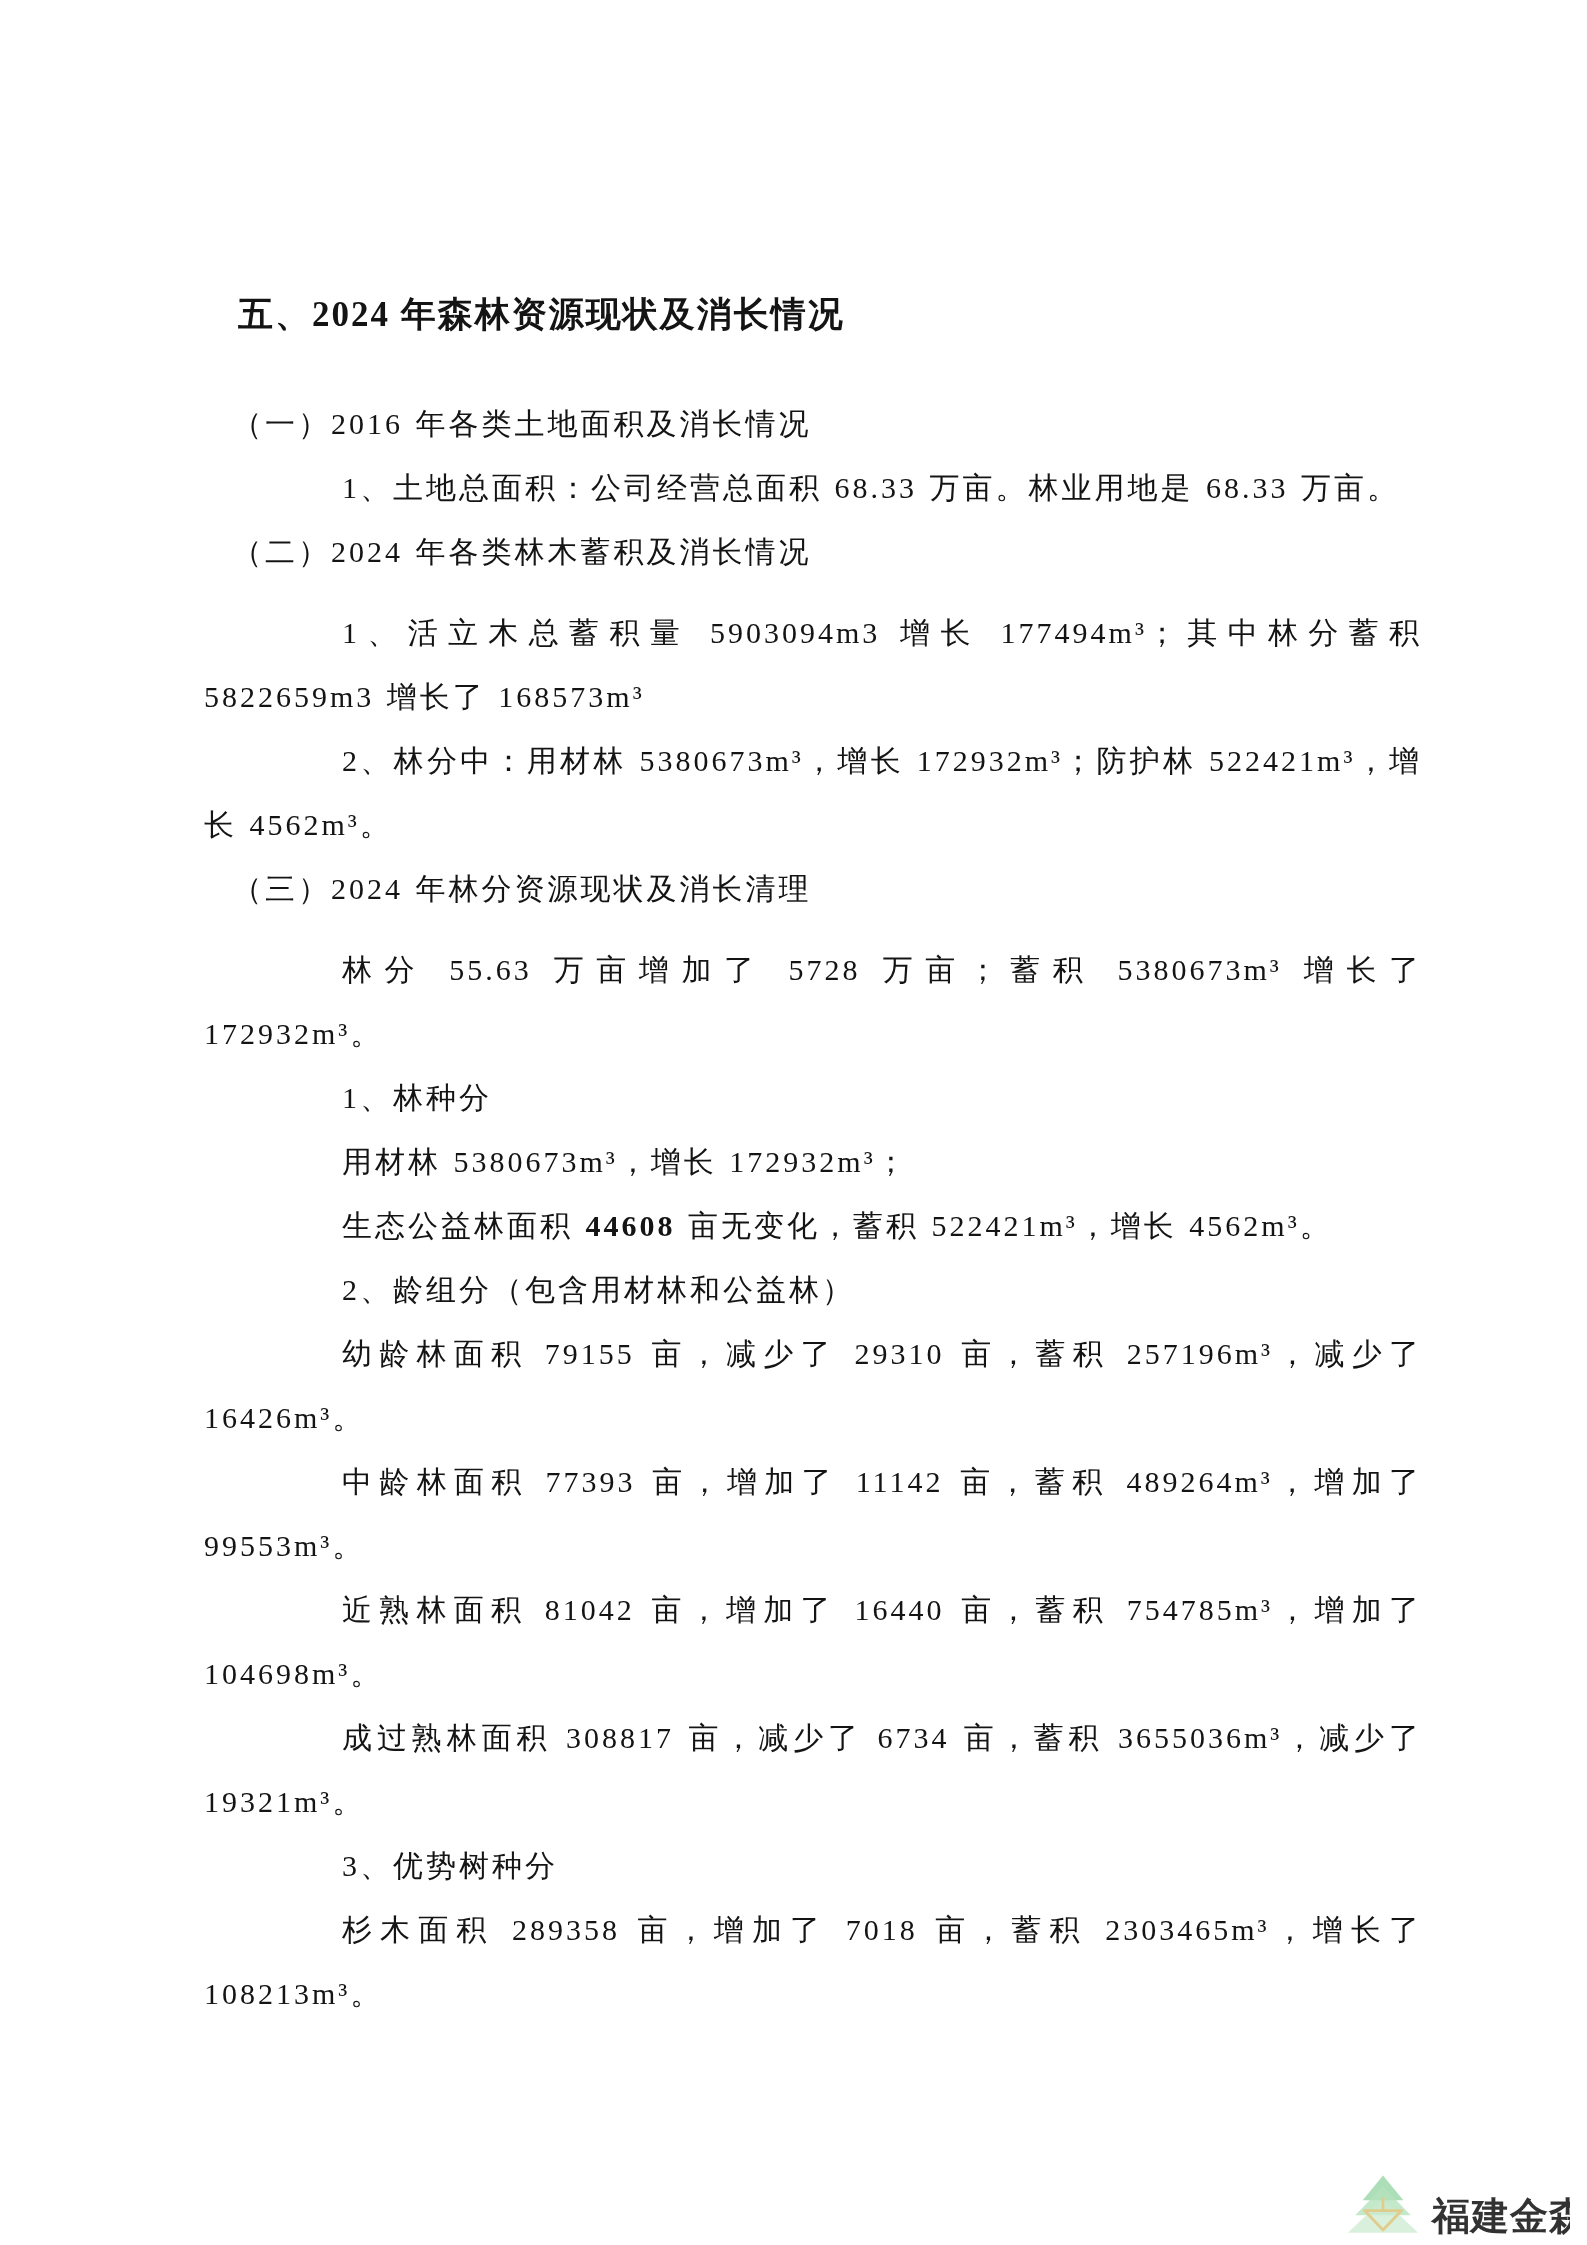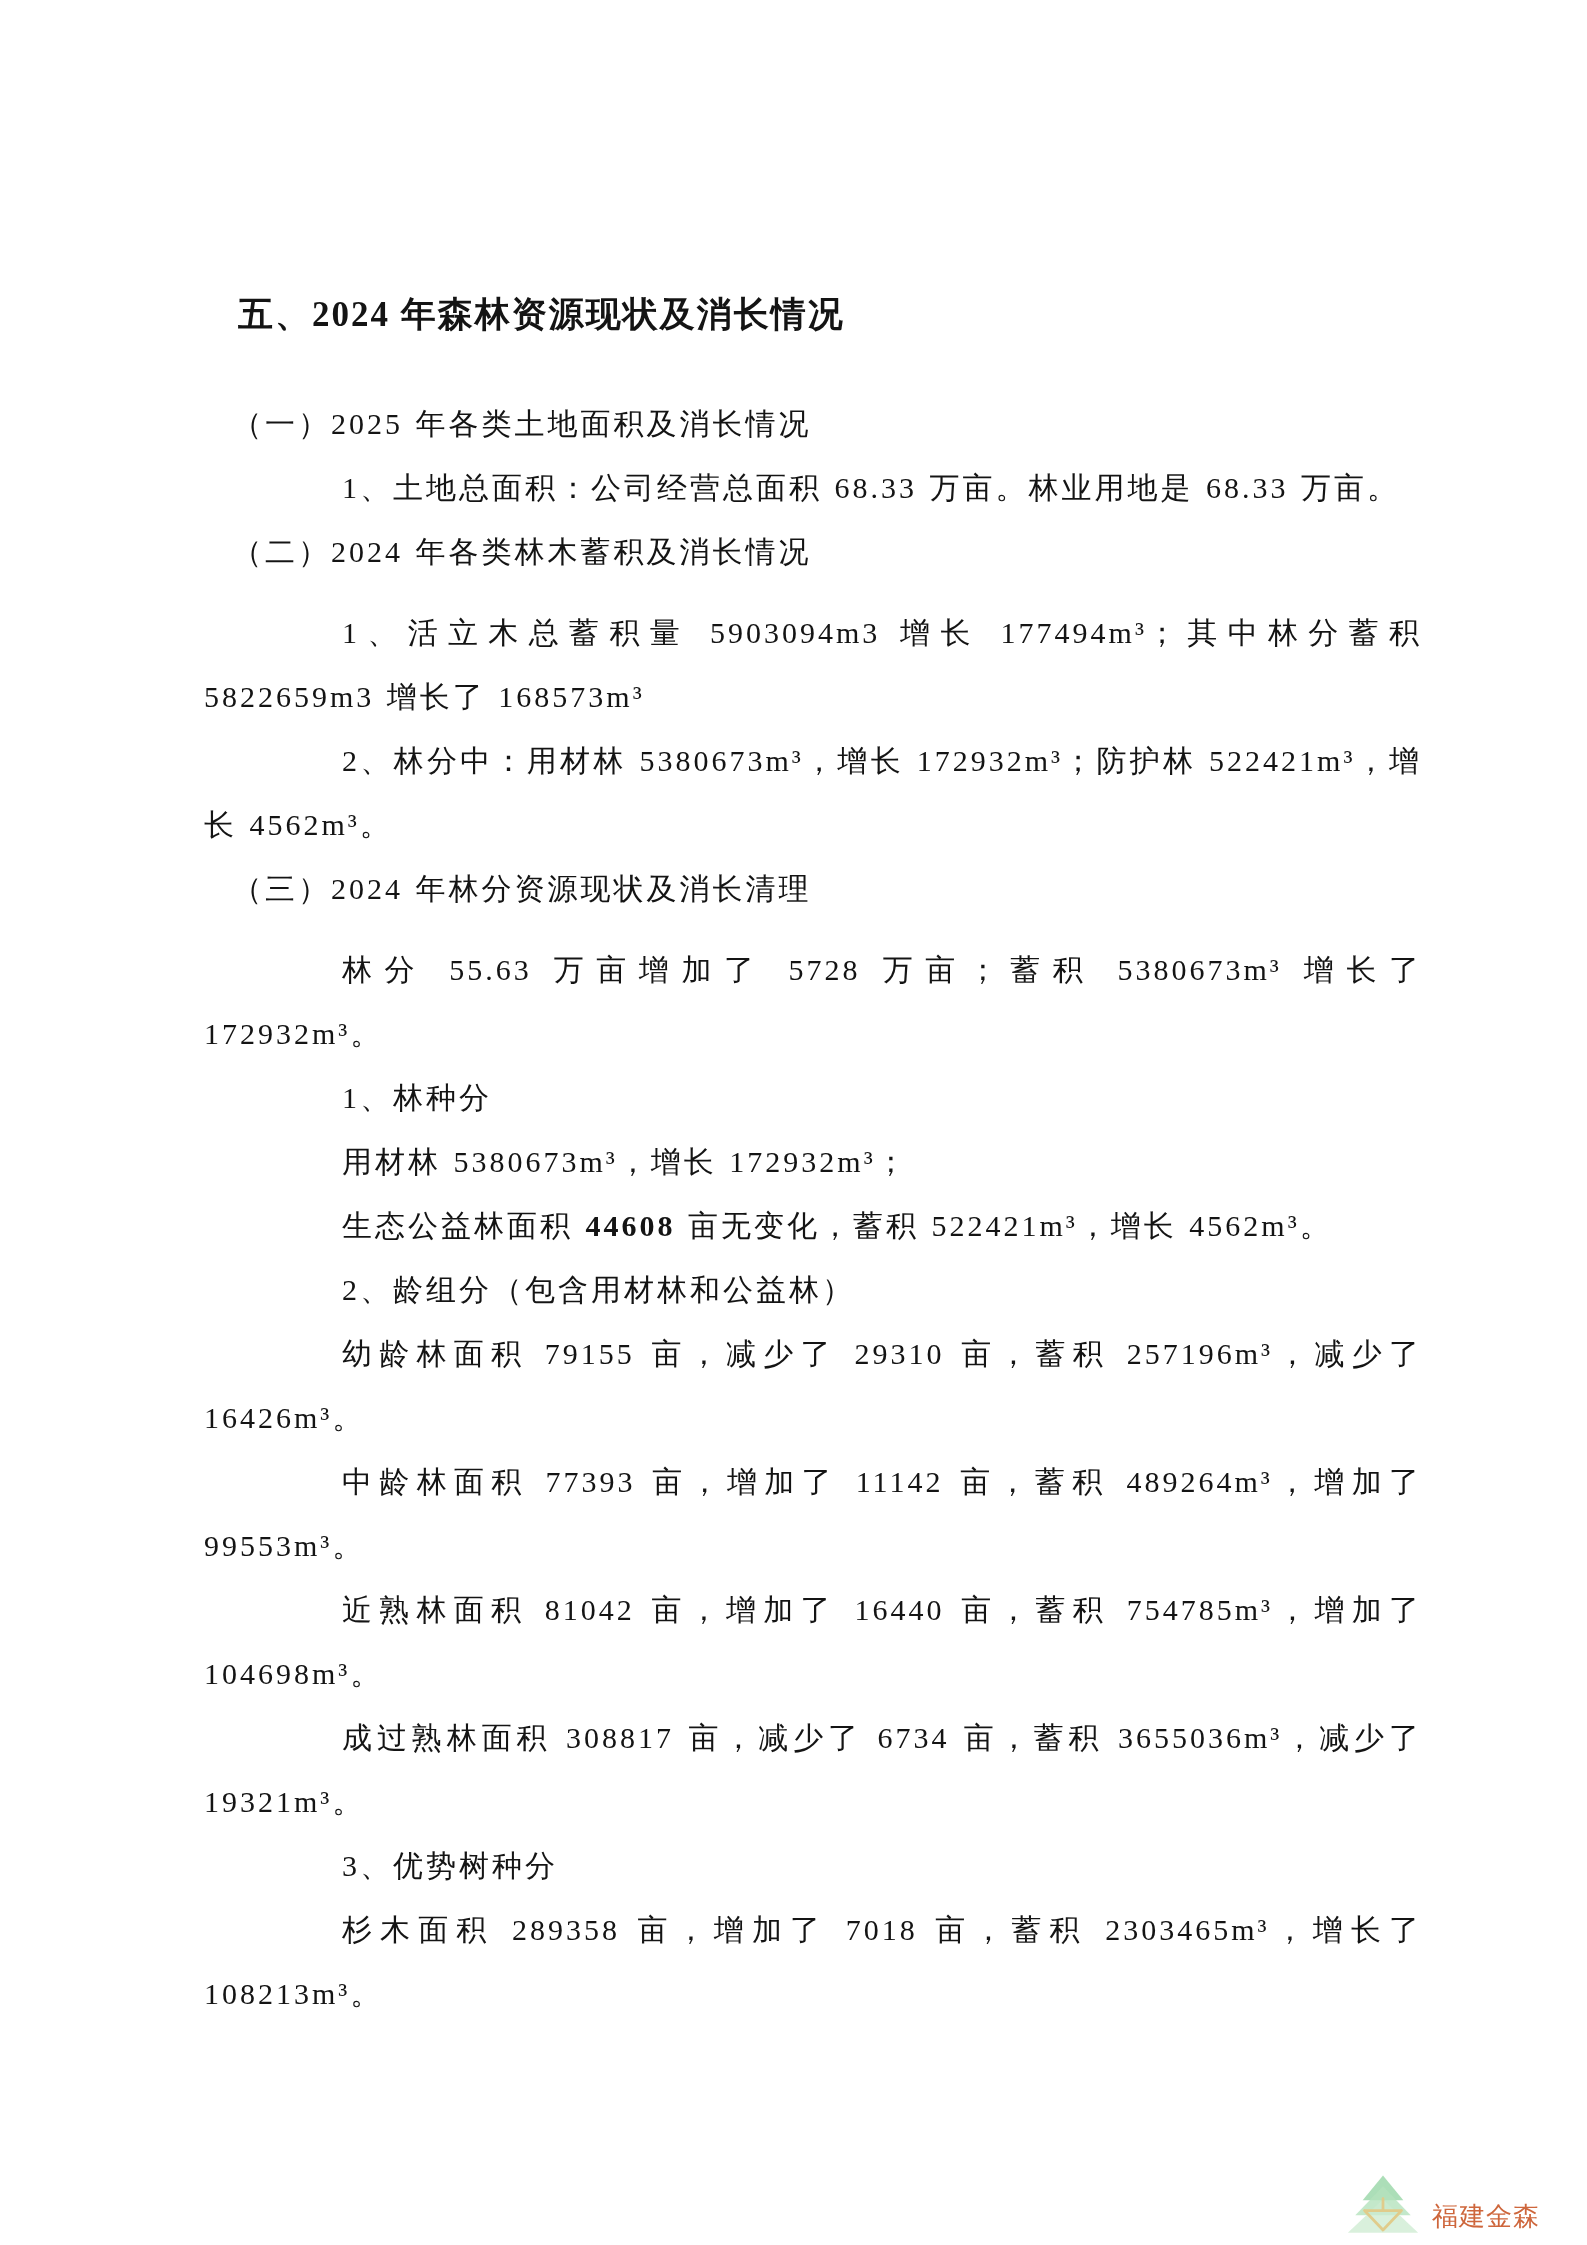--- a/index.html
+++ b/index.html
@@ -43,37 +43,37 @@
     left: 1346px;
     top: 2174px;
     display: flex;
     align-items: flex-end;
     gap: 12px;
     opacity: 0.8;
   }
   .logo-tree { display: block; }
   .logo-name {
     font-family: "Liberation Sans", "DejaVu Sans", sans-serif;
-    font-weight: normal;
-    font-size: 26px;
+    font-weight: bold;
+    font-size: 38px;
     line-height: 40px;
-    color: #c2410c;
+    color: #000000;
     letter-spacing: 1px;
     white-space: nowrap;
   }
 </style>
 </head>
 <body>
 
 <div class="page">
   <div class="content">
 
     <div class="doc-title">五、2024 年森林资源现状及消长情况</div>
 
-    <p class="hd">（一）2025 年各类土地面积及消长情况</p>
+    <p class="hd">（一）2016 年各类土地面积及消长情况</p>
     <p class="indent">1、土地总面积：公司经营总面积 68.33 万亩。林业用地是 68.33 万亩。</p>
 
     <p class="hd">（二）2024 年各类林木蓄积及消长情况</p>
     <p class="indent gap-lg">1、活立木总蓄积量 5903094m3 增长 177494m³；其中林分蓄积 5822659m3 增长了 168573m³</p>
     <p class="indent">2、林分中：用材林 5380673m³，增长 172932m³；防护林 522421m³，增长 4562m³。</p>
 
     <p class="hd">（三）2024 年林分资源现状及消长清理</p>
     <p class="indent gap-lg">林分 55.63 万亩增加了 5728 万亩；蓄积 5380673m³ 增长了 172932m³。</p>
     <p class="indent">1、林种分</p>
     <p class="indent">用材林 5380673m³，增长 172932m³；</p>

